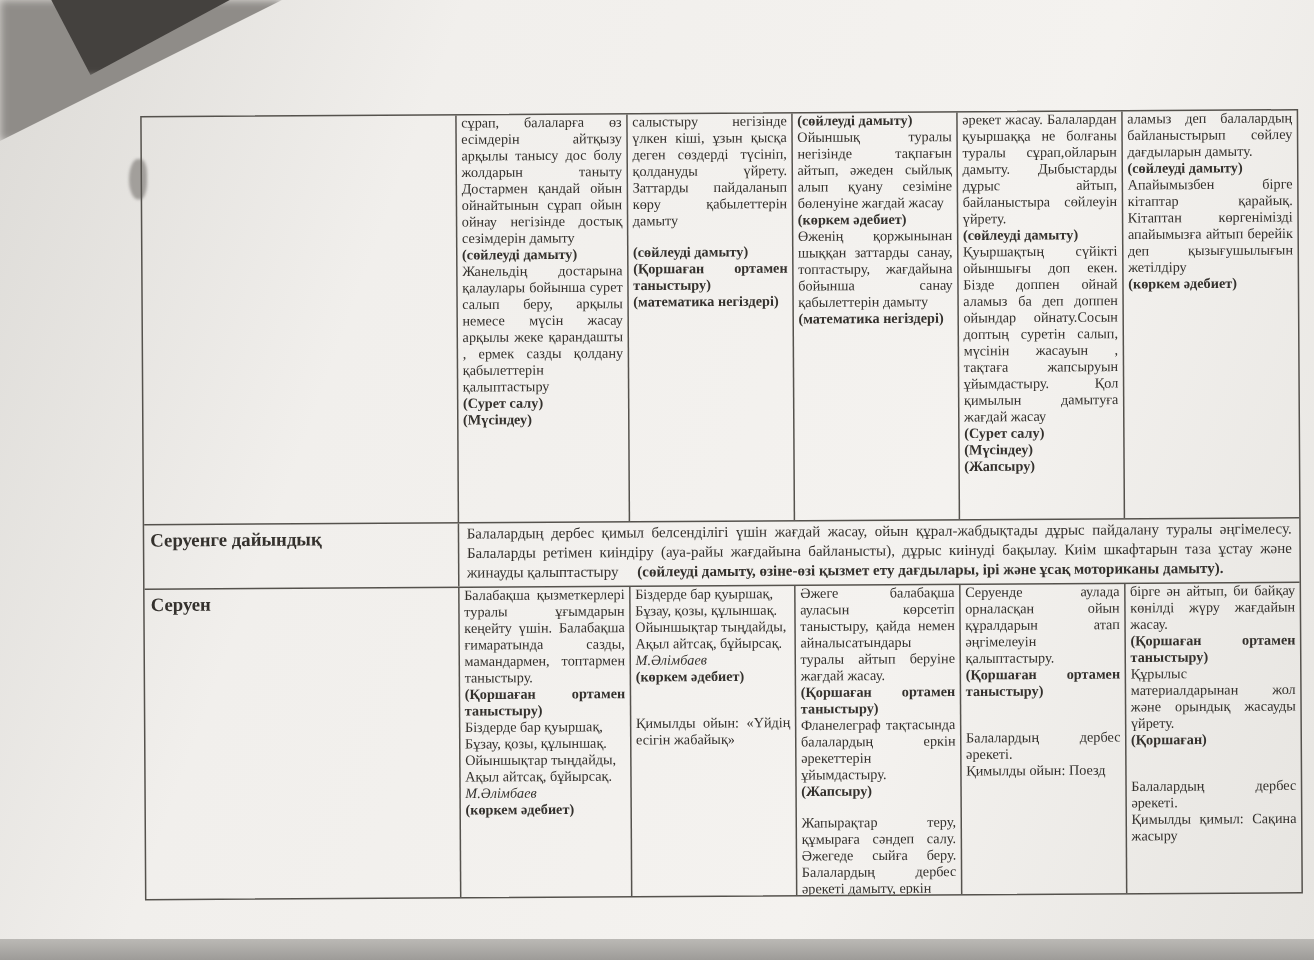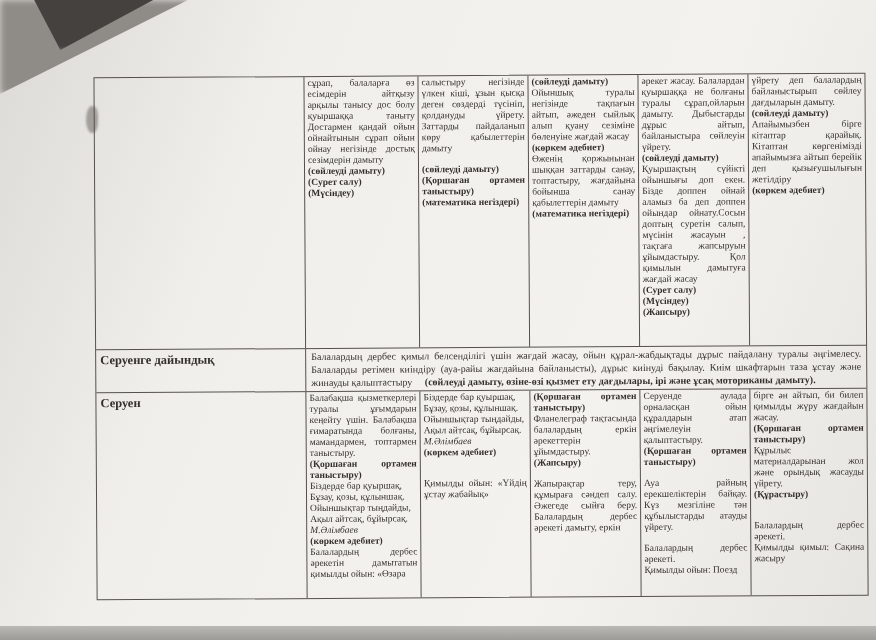--- a/index.html
+++ b/index.html
@@ -63,22 +63,23 @@
 <div class="corner-mid"></div>
 <div class="corner-dark"></div>
 <div class="smudge"></div>
 
 <div class="sheet-rot">
   <div class="tbl">
 
     <div class="trow r1">
       <div class="cell w0 label-cell"></div>
       <div class="cell w1">
-          <div class="para"><span>сұрап, балаларға өз есімдерін айтқызу арқылы танысу дос болу қуыршаққа таныту Достармен қандай ойын ойнайтынын сұрап ойын ойнау негізінде достық сезімдерін дамыту</span></div>
+          <div class="para"><span>сұрап, балаларға өз есімдерін айтқызу арқылы танысу дос болу жолдарын таныту Достармен қандай ойын ойнайтынын сұрап ойын ойнау негізінде достық сезімдерін дамыту</span></div>
           <div class="para"><span class="b">(сөйлеуді дамыту)</span></div>
+          <div class="para"><span>Жанельдің достарына қалаулары бойынша сурет салып беру, арқылы немесе мүсін жасау арқылы жеке қарандашты , ермек сазды қолдану қабылеттерін қалыптастыру</span></div>
           <div class="para"><span class="b">(Сурет салу)</span></div>
           <div class="para"><span class="b">(Мүсіндеу)</span></div>
         </div>
       <div class="cell w2">
           <div class="para"><span>салыстыру негізінде үлкен кіші, ұзын қысқа деген сөздерді түсініп, қолдануды үйрету. Заттарды пайдаланып көру қабылеттерін дамыту</span></div>
           <div class="para blank"><span></span></div>
           <div class="para"><span class="b">(сөйлеуді дамыту)</span></div>
           <div class="para"><span class="b">(Қоршаған ортамен таныстыру)</span></div>
           <div class="para"><span class="b">(математика негіздері)</span></div>
         </div>
@@ -91,79 +92,78 @@
         </div>
       <div class="cell w4">
           <div class="para"><span>әрекет жасау. Балалардан қуыршаққа не болғаны туралы сұрап,ойларын дамыту. Дыбыстарды дұрыс айтып, байланыстыра сөйлеуін үйрету.</span></div>
           <div class="para"><span class="b">(сөйлеуді дамыту)</span></div>
           <div class="para"><span>Қуыршақтың сүйікті ойыншығы доп екен. Бізде доппен ойнай аламыз ба деп доппен ойындар ойнату.Сосын доптың суретін салып, мүсінін жасауын , тақтаға жапсыруын ұйымдастыру. Қол қимылын дамытуға жағдай жасау</span></div>
           <div class="para"><span class="b">(Сурет салу)</span></div>
           <div class="para"><span class="b">(Мүсіндеу)</span></div>
           <div class="para"><span class="b">(Жапсыру)</span></div>
         </div>
       <div class="cell w5">
-          <div class="para"><span>үйрету деп балалардың байланыстырып сөйлеу дағдыларын дамыту.</span></div>
+          <div class="para"><span>аламыз деп балалардың байланыстырып сөйлеу дағдыларын дамыту.</span></div>
           <div class="para"><span class="b">(сөйлеуді дамыту)</span></div>
           <div class="para"><span>Апайымызбен бірге кітаптар қарайық. Кітаптан көргенімізді апайымызға айтып берейік деп қызығушылығын жетілдіру</span></div>
           <div class="para"><span class="b">(көркем әдебиет)</span></div>
         </div>
     </div>
 
     <div class="trow r2">
       <div class="cell w0 label-cell">Серуенге дайындық</div>
       <div class="cell merged">
           <div class="para"><span>Балалардың дербес қимыл белсенділігі үшін жағдай жасау, ойын  құрал-жабдықтады дұрыс пайдалану туралы әңгімелесу. Балаларды  ретімен киіндіру (ауа-райы жағдайына  байланысты), дұрыс киінуді бақылау.  Киім шкафтарын таза ұстау және жинауды қалыптастыру&nbsp;&nbsp;&nbsp;&nbsp; </span><span class="b">(сөйлеуді дамыту, өзіне-өзі қызмет ету дағдылары, ірі және ұсақ моториканы дамыту).</span></div>
         </div>
     </div>
 
     <div class="trow r3">
       <div class="cell w0 label-cell">Серуен</div>
       <div class="cell w1">
-          <div class="para"><span>Балабақша қызметкерлері туралы ұғымдарын кеңейту үшін. Балабақша ғимаратында болғаны, мамандармен, топтармен таныстыру.</span></div>
+          <div class="para"><span>Балабақша қызметкерлері туралы ұғымдарын кеңейту үшін. Балабақша ғимаратында сазды, мамандармен, топтармен таныстыру.</span></div>
           <div class="para"><span class="b">(Қоршаған ортамен таныстыру)</span></div>
           <div class="para"><span>Біздерде бар қуыршақ,</span></div>
           <div class="para"><span>Бұзау, қозы, құлыншақ.</span></div>
           <div class="para"><span>Ойыншықтар тыңдайды,</span></div>
           <div class="para"><span>Ақыл айтсақ, бұйырсақ.</span></div>
           <div class="para"><span class="i">М.Әлімбаев</span></div>
           <div class="para"><span class="b">(көркем әдебиет)</span></div>
-          <div class="para"><span>Балалардың дербес әрекетін дамытатын қимылды ойын: «Өзара</span></div>
         </div>
       <div class="cell w2">
           <div class="para"><span>Біздерде бар қуыршақ,</span></div>
           <div class="para"><span>Бұзау, қозы, құлыншақ.</span></div>
           <div class="para"><span>Ойыншықтар тыңдайды,</span></div>
           <div class="para"><span>Ақыл айтсақ, бұйырсақ.</span></div>
           <div class="para"><span class="i">М.Әлімбаев</span></div>
           <div class="para"><span class="b">(көркем әдебиет)</span></div>
           <div class="para blank"><span></span></div>
           <div class="para blank"><span></span></div>
-          <div class="para"><span>Қимылды ойын: «Үйдің ұстау жабайық»</span></div>
+          <div class="para"><span>Қимылды ойын: «Үйдің есігін жабайық»</span></div>
         </div>
       <div class="cell w3">
+          <div class="para"><span>Әжеге балабақша ауласын көрсетіп таныстыру, қайда немен айналысатындары туралы айтып беруіне жағдай жасау.</span></div>
           <div class="para"><span class="b">(Қоршаған ортамен таныстыру)</span></div>
           <div class="para"><span>Фланелеграф тақтасында балалардың еркін әрекеттерін ұйымдастыру.</span></div>
           <div class="para"><span class="b">(Жапсыру)</span></div>
           <div class="para blank"><span></span></div>
           <div class="para"><span>Жапырақтар теру, құмыраға сәндеп салу. Әжегеде сыйға беру. Балалардың дербес әрекеті дамыту, еркін</span></div>
         </div>
       <div class="cell w4">
           <div class="para"><span>Серуенде аулада орналасқан ойын құралдарын атап әңгімелеуін қалыптастыру.</span></div>
           <div class="para"><span class="b">(Қоршаған ортамен таныстыру)</span></div>
           <div class="para blank"><span></span></div>
-          <div class="para"><span>Ауа райның ерекшеліктерін байқау. Күз мезгіліне тән құбылыстарды атауды үйрету.</span></div>
           <div class="para blank"><span></span></div>
           <div class="para"><span>Балалардың дербес әрекеті.</span></div>
           <div class="para"><span>Қимылды ойын: Поезд</span></div>
         </div>
       <div class="cell w5">
-          <div class="para"><span>бірге  ән айтып, би билеп қимылды жүру жағдайын жасау.</span></div>
+          <div class="para"><span>бірге  ән айтып, би байқау көнілді жүру жағдайын жасау.</span></div>
           <div class="para"><span class="b">(Қоршаған ортамен таныстыру)</span></div>
           <div class="para"><span>Құрылыс материалдарынан жол және орындық жасауды үйрету.</span></div>
-          <div class="para"><span class="b">(Құрастыру)</span></div>
+          <div class="para"><span class="b">(Қоршаған)</span></div>
           <div class="para blank"><span></span></div>
           <div class="para blank"><span></span></div>
           <div class="para"><span>Балалардың дербес әрекеті.</span></div>
           <div class="para"><span>Қимылды қимыл: Сақина жасыру</span></div>
         </div>
     </div>
 
   </div>
 </div>
 

